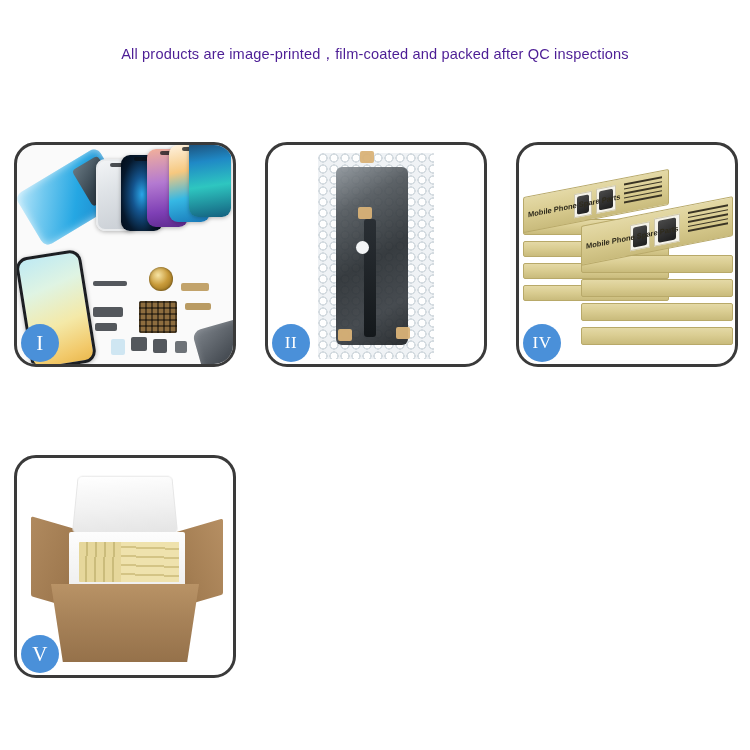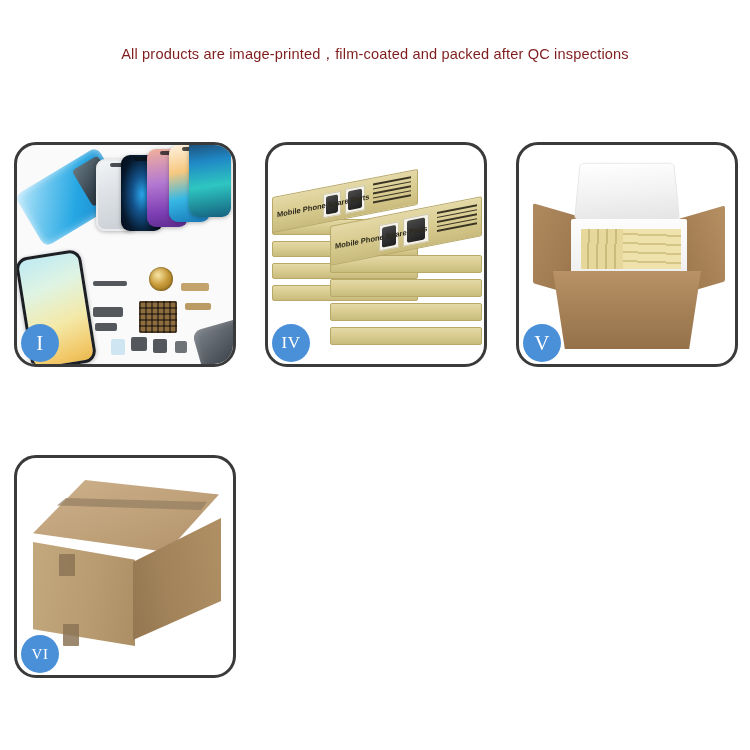--- a/index.html
+++ b/index.html
@@ -21,21 +21,21 @@
     letter-spacing: 2.1px;
     color: #111111;
     line-height: 42px;
     white-space: nowrap;
   }
   .subtitle {
     margin-top: 9px;
     font-size: 14.6px;
     font-weight: 400;
     letter-spacing: 0.15px;
-    color: #7f1d1d;
+    color: #4c1d95;
     line-height: 18px;
     white-space: nowrap;
   }
 
   
   .grid {
     position: absolute;
     left: 14px; top: 142px;
     width: 724px;
     display: grid;
@@ -342,20 +342,34 @@
         <div class="pt" style="left:38px;top:70px;width:16px;height:14px;"></div>
         <div class="pt" style="left:60px;top:72px;width:14px;height:14px;"></div>
         <div class="pt" style="left:82px;top:74px;width:12px;height:12px;background:#6e7378;"></div>
         <div class="backplate"></div>
         <div class="tweezer"></div>
       </div>
     </div>
     <div class="badge">I</div>
   </div>
 
+  <div class="panel p2">
+    <div class="photo">
+      <div class="bwrap">
+        <div class="inner-screen"></div>
+        <div class="flex-tail"></div>
+        <div class="wh-dot"></div>
+        <div class="tape" style="left:42px;top:-2px;"></div>
+        <div class="tape" style="left:40px;top:54px;"></div>
+        <div class="tape" style="left:20px;top:176px;"></div>
+        <div class="tape" style="left:78px;top:174px;"></div>
+      </div>
+    </div>
+    <div class="badge sm">II</div>
+  </div>
 
 
   <div class="panel p4">
     <div class="photo">
       <div class="stack">
 
         <div class="sbox" style="left:0px;top:126px;width:146px;height:16px;"></div>
         <div class="sbox" style="left:0px;top:104px;width:146px;height:16px;"></div>
         <div class="sbox" style="left:0px;top:82px;width:146px;height:16px;"></div>
         <div class="sbox" style="left:0px;top:60px;width:146px;height:16px;"></div>
@@ -410,25 +424,14 @@
       <div class="flapR"></div>
       <div class="foamlid"></div>
       <div class="foamrim"></div>
       <div class="innerboxes"></div>
       <div class="innerboxes2"></div>
       <div class="cbody"></div>
     </div>
     <div class="badge">V</div>
   </div>
 
-  <div class="panel p6">
-    <div class="photo">
-      <div class="c6top"></div>
-      <div class="c6seam"></div>
-      <div class="c6front"></div>
-      <div class="c6side"></div>
-      <div class="c6tab" style="left:42px;top:96px;"></div>
-      <div class="c6tab" style="left:46px;top:166px;"></div>
-    </div>
-    <div class="badge xs">VI</div>
-  </div>
 
 </div>
 
 </body></html>

